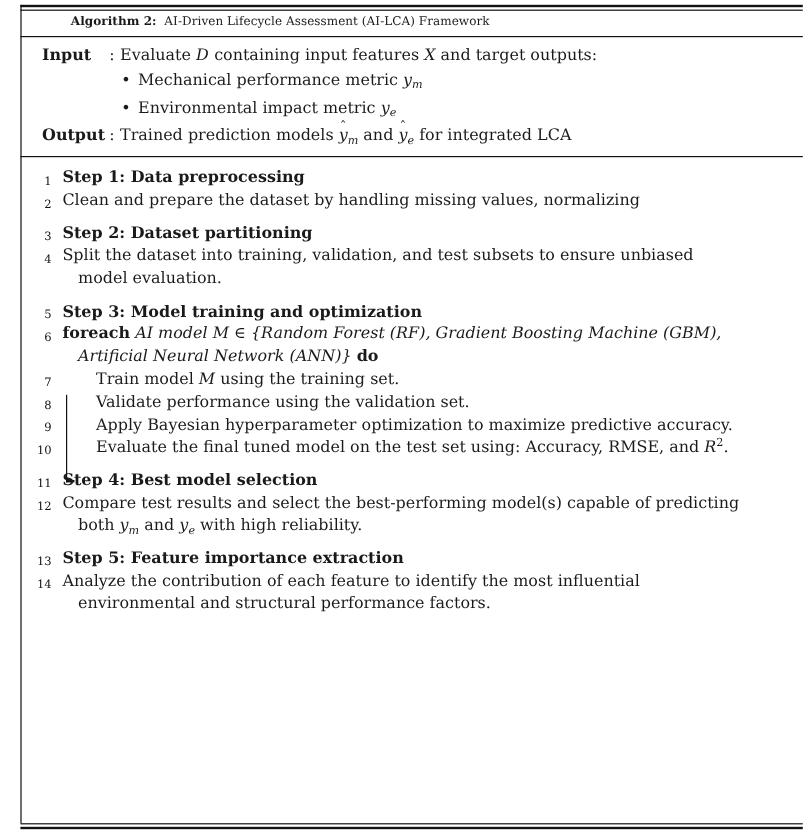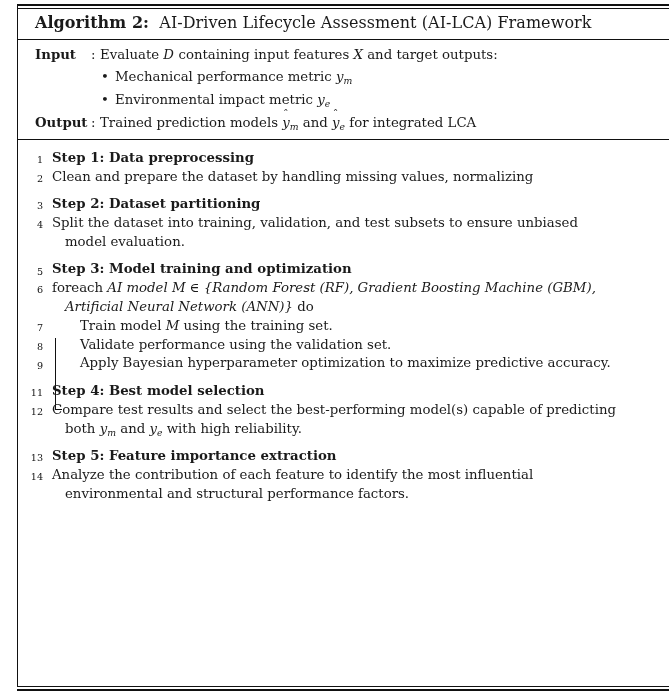--- a/index.html
+++ b/index.html
@@ -55,23 +55,24 @@
     height: 1.1px;
     background: #111;
   }
   .rule-gap { height: 1.6px; }
 
   .top-rules { padding-top: 4px; }
 
   
   .title-row {
     padding: 3px 24px 4px 18px;
-    font-size: 16px;
+    font-size: 10px;
     letter-spacing: 0.05px;
     white-space: nowrap;
+    margin-left: 24px;
   }
   .title-row .algname { font-weight: bold; }
 
   
   .io-block {
     padding: 5px 10px 3px 18px;
   }
   .io-row {
     display: flex;
     align-items: baseline;
@@ -168,21 +169,21 @@
   .mi {
     font-family: "DejaVu Serif", "Liberation Serif", serif;
     font-style: italic;
   }
   .mcal {
     font-family: "DejaVu Serif", "Liberation Serif", serif;
     font-style: italic;
     letter-spacing: 0.2px;
   }
   .it { font-style: italic; }
-  .bd { font-weight: normal; }
+  .bd { font-weight: bold; }
   sub {
     font-size: 0.70em;
     font-style: italic;
     line-height: 0;
     vertical-align: -0.28em;
   }
   sup {
     font-size: 0.70em;
     line-height: 0;
     vertical-align: 0.55em;
@@ -293,20 +294,24 @@
       <div class="line indent">
         <span class="lineno">8</span>
         <span class="linebody">Validate performance using the validation set.</span>
       </div>
 
       <div class="line indent">
         <span class="lineno">9</span>
         <span class="linebody">Apply Bayesian hyperparameter optimization to maximize predictive accuracy.</span>
       </div>
 
+      <div class="line indent" id="loop-last">
+        <span class="lineno">10</span>
+        <span class="linebody"><span>Evaluate the final tuned model on the test set using: Accuracy, RMSE, and </span><span class="mi">R</span><sup>2</sup><span>.</span></span>
+      </div>
 
       <div class="line step-head">
         <span class="lineno">11</span>
         <span class="linebody bold">Step 4: Best model selection</span>
       </div>
 
       <div class="line">
         <span class="lineno">12</span>
         <span class="linebody"><span>Compare test results and select the best-performing model(s) capable of predicting</span><span class="cont"><span>both </span><span class="mi">y</span><sub>m</sub><span> and </span><span class="mi">y</span><sub>e</sub><span> with high reliability.</span></span></span>
       </div>

